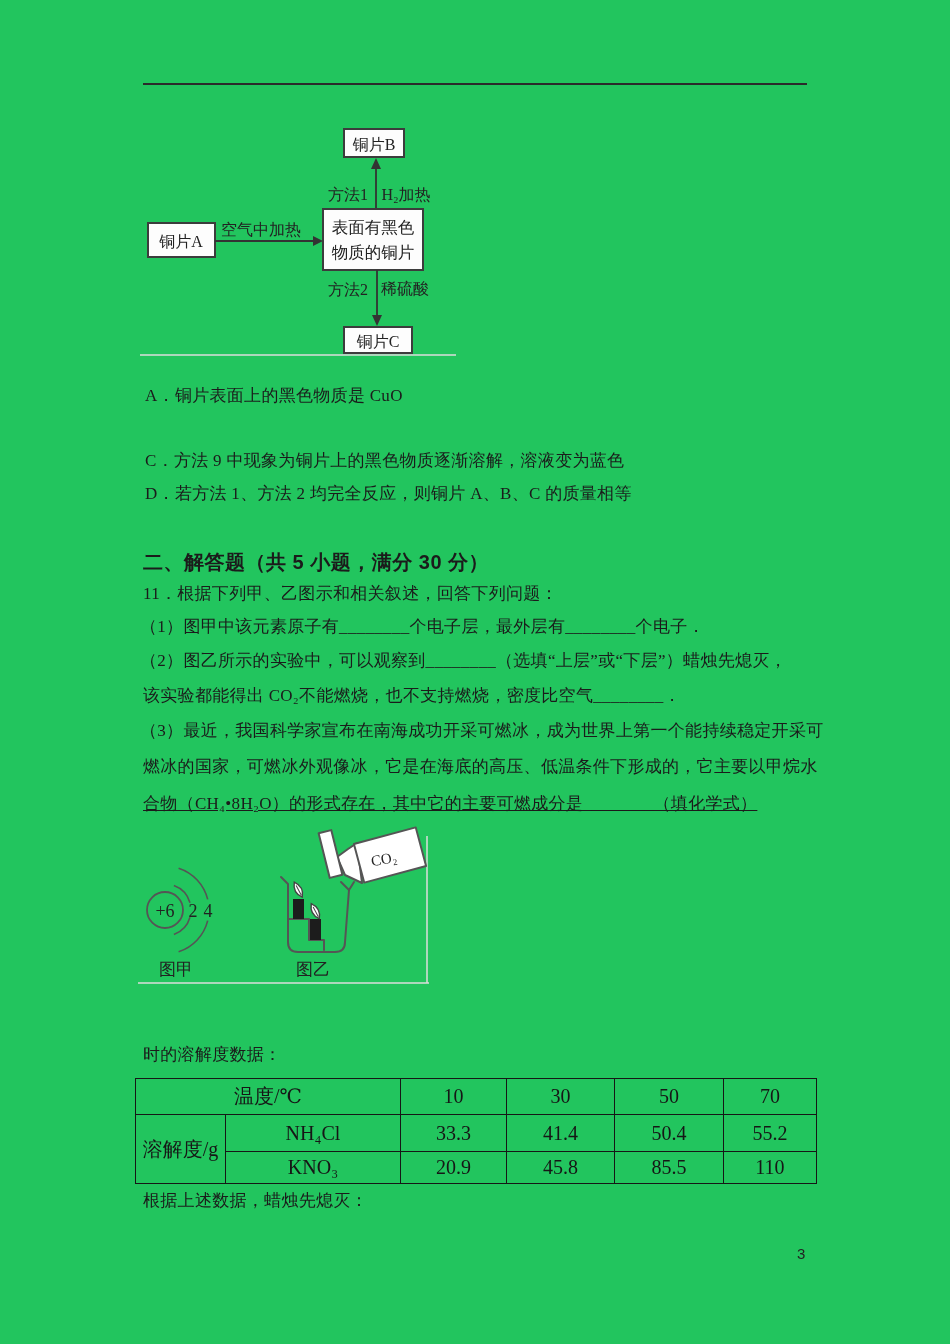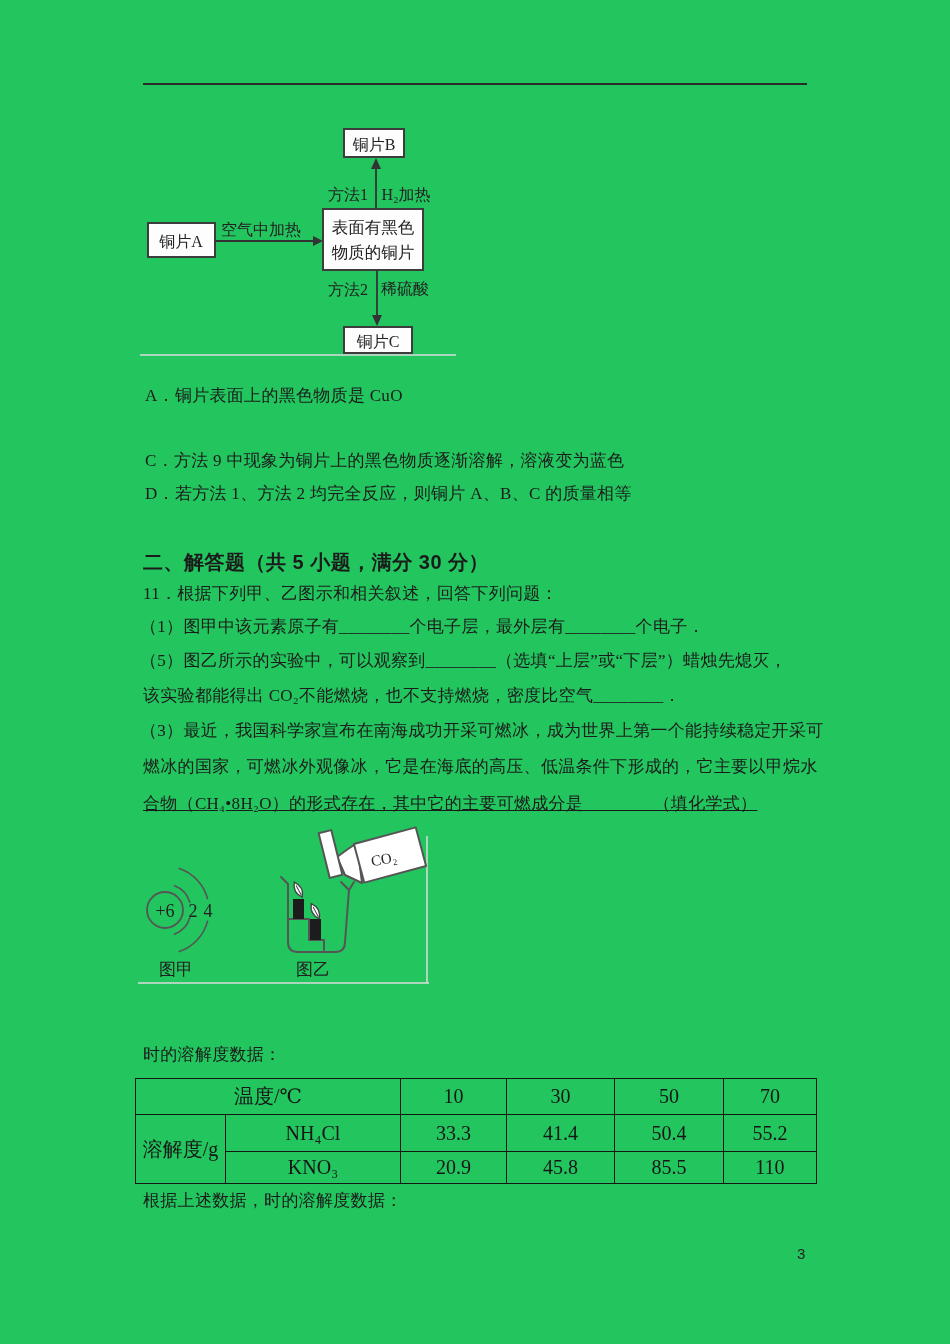--- a/index.html
+++ b/index.html
@@ -67,21 +67,21 @@
   </svg>
 
   <div class="tline" style="left:145px;top:385px;">A．铜片表面上的黑色物质是 CuO</div>
   <div class="tline" style="left:145px;top:450px;">C．方法 9 中现象为铜片上的黑色物质逐渐溶解，溶液变为蓝色</div>
   <div class="tline" style="left:145px;top:483px;">D．若方法 1、方法 2 均完全反应，则铜片 A、B、C 的质量相等</div>
 
   <div class="tline heading" style="left:143px;top:551px;">二、解答题（共 5 小题，满分 30 分）</div>
 
   <div class="tline" style="left:143px;top:583px;">11．根据下列甲、乙图示和相关叙述，回答下列问题：</div>
   <div class="tline" style="left:140px;top:616px;">（1）图甲中该元素原子有________个电子层，最外层有________个电子．</div>
-  <div class="tline" style="left:140px;top:650px;">（5）图乙所示的实验中，可以观察到________（选填“上层”或“下层”）蜡烛先熄灭，</div>
+  <div class="tline" style="left:140px;top:650px;">（2）图乙所示的实验中，可以观察到________（选填“上层”或“下层”）蜡烛先熄灭，</div>
   <div class="tline" style="left:143px;top:685px;">该实验都能得出 CO₂不能燃烧，也不支持燃烧，密度比空气________．</div>
   <div class="tline" style="left:140px;top:720px;">（3）最近，我国科学家宣布在南海成功开采可燃冰，成为世界上第一个能持续稳定开采可</div>
   <div class="tline" style="left:143px;top:756px;">燃冰的国家，可燃冰外观像冰，它是在海底的高压、低温条件下形成的，它主要以甲烷水</div>
   <div class="tline" style="left:143px;top:793px;text-decoration:underline;">合物（CH₄•8H₂O）的形式存在，其中它的主要可燃成分是________（填化学式）</div>
 
   <svg style="position:absolute;left:138px;top:826px;" width="300" height="160" viewBox="0 0 300 160">
 
     <line class="scanline" x1="0" y1="157" x2="291" y2="157"></line>
     <line class="scanline" x1="289" y1="10" x2="289" y2="157"></line>
 
@@ -157,17 +157,17 @@
     <tr style="height:32px">
       <td>KNO₃</td>
       <td>20.9</td>
       <td>45.8</td>
       <td>85.5</td>
       <td>110</td>
     </tr>
   </tbody>
     </table>
 
-  <div class="tline" style="left:143px;top:1190px;">根据上述数据，时的溶解度数据：</div>
+  <div class="tline" style="left:143px;top:1190px;">根据上述数据，蜡烛先熄灭：</div>
 
   <div class="pageno" style="left:797px;top:1245px;">3</div>
 
 </div>
 
 </body></html>

